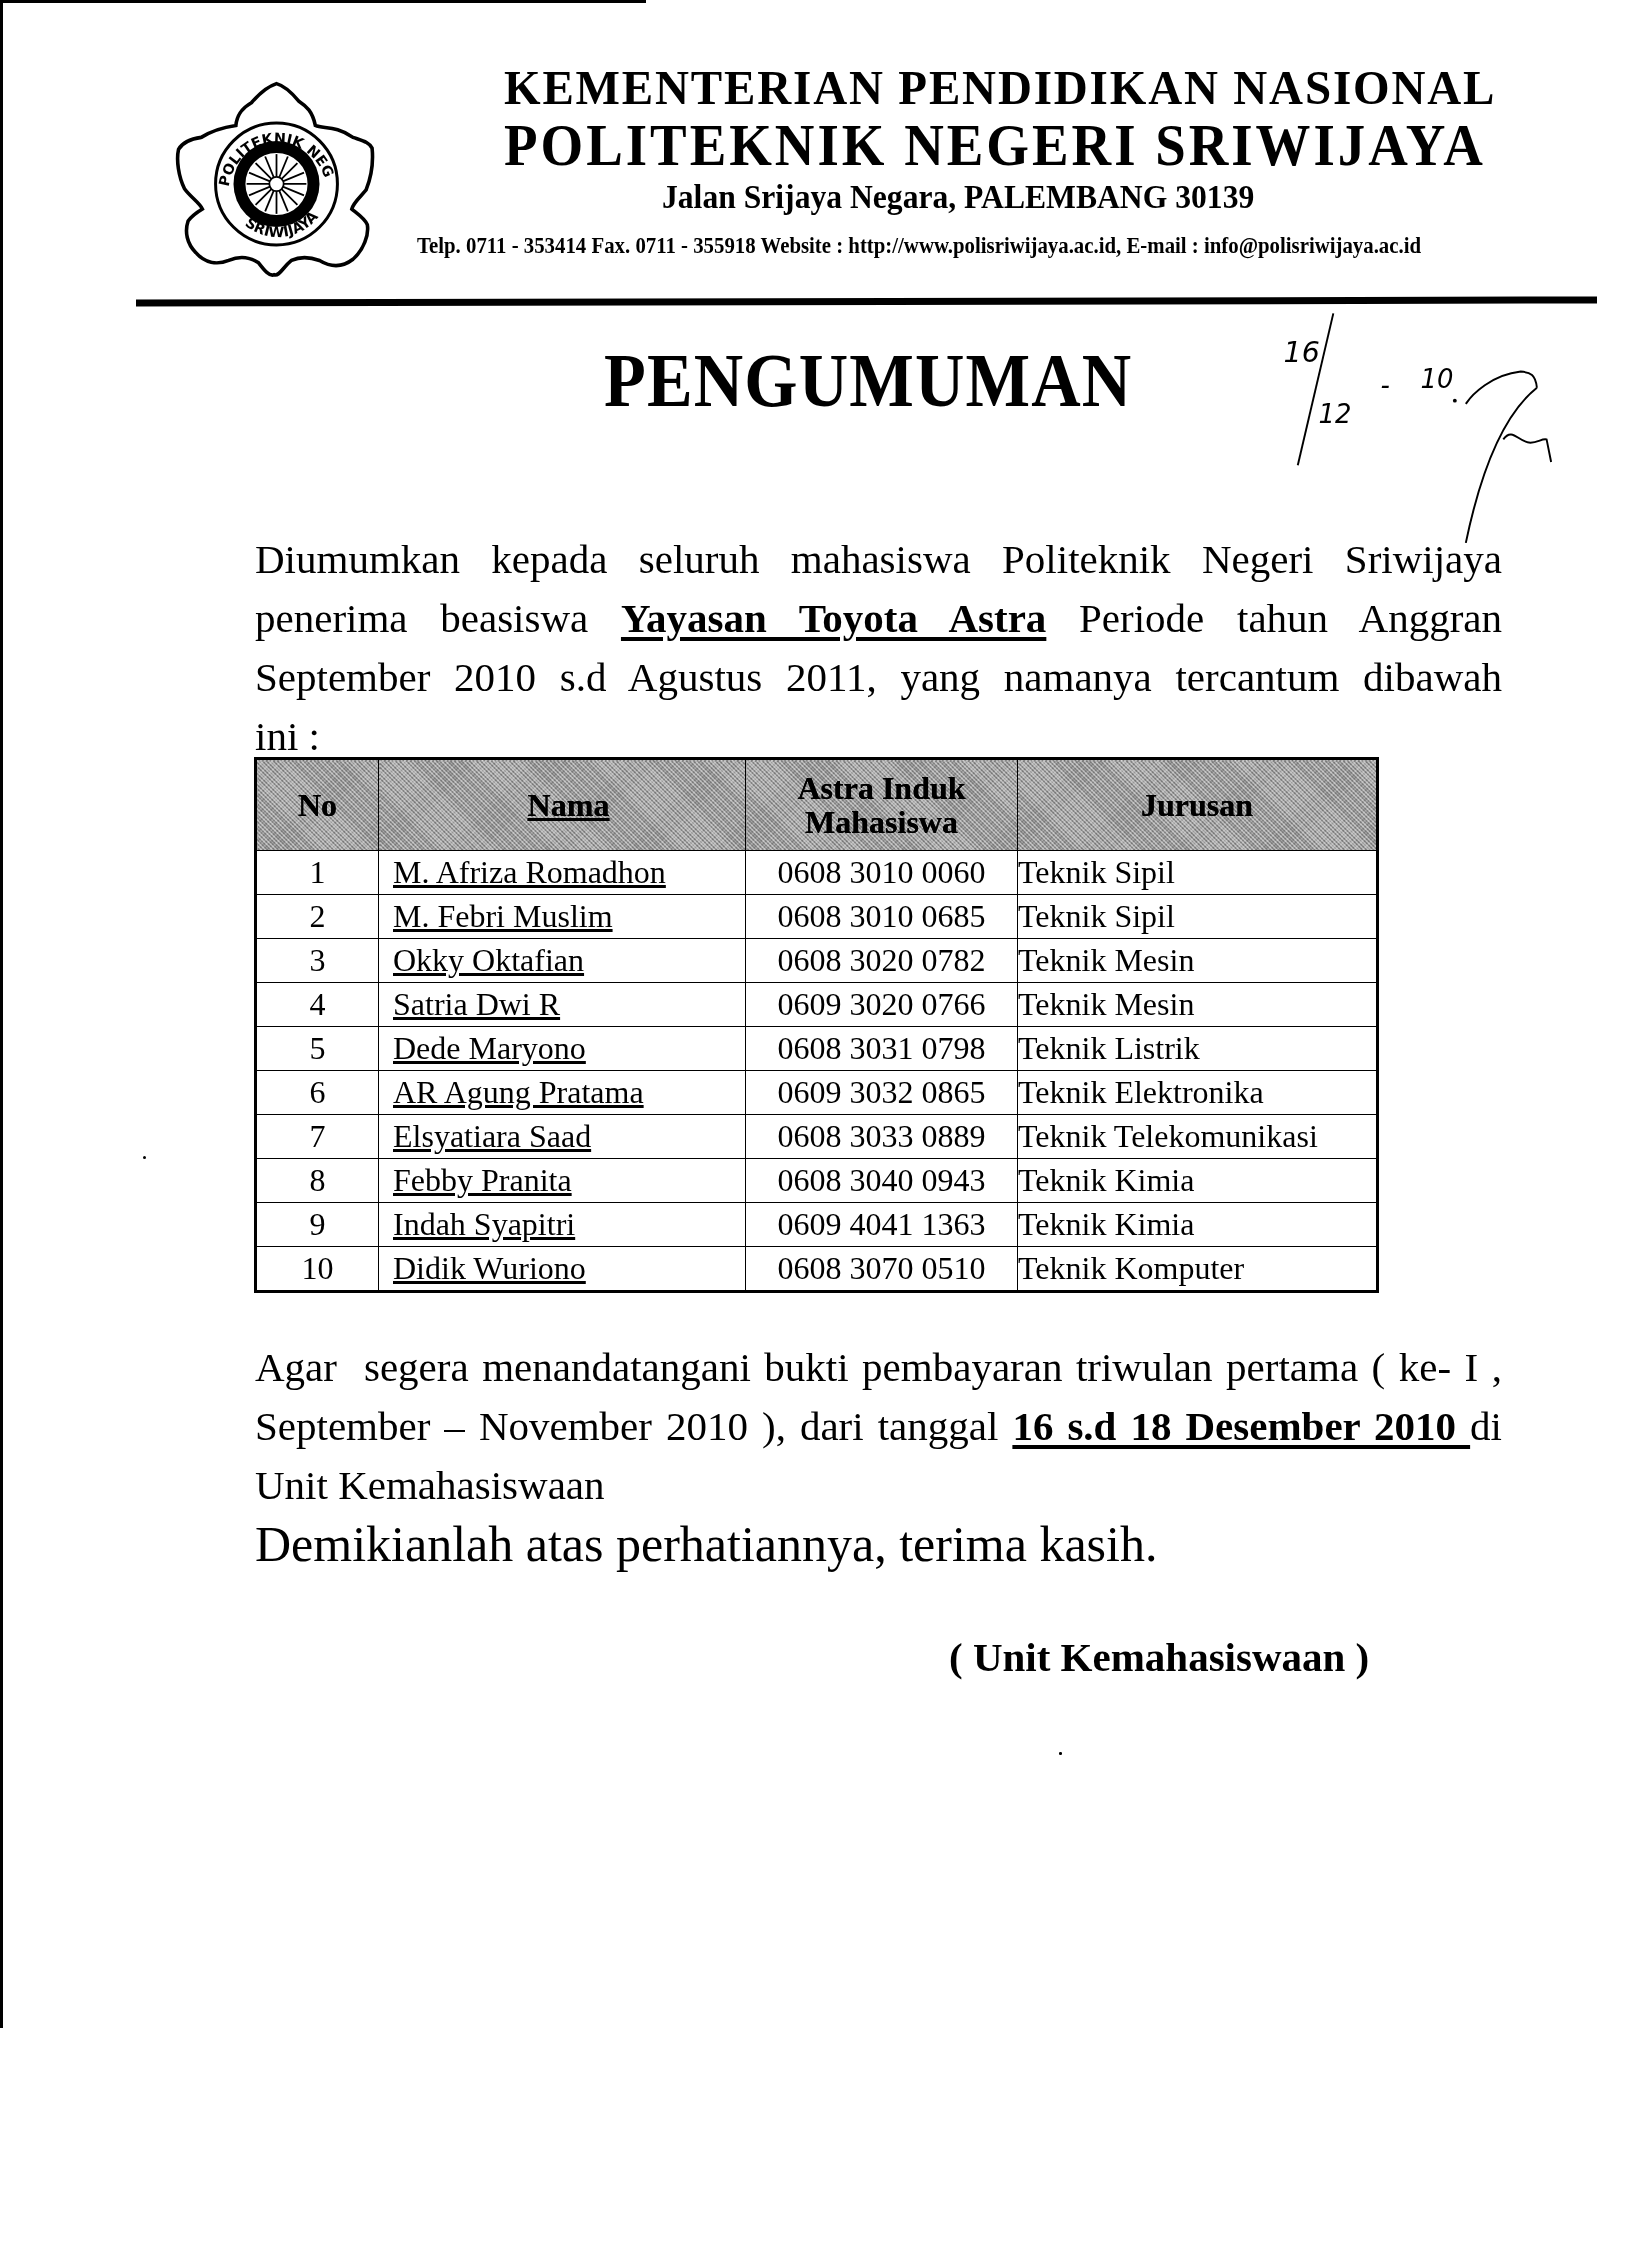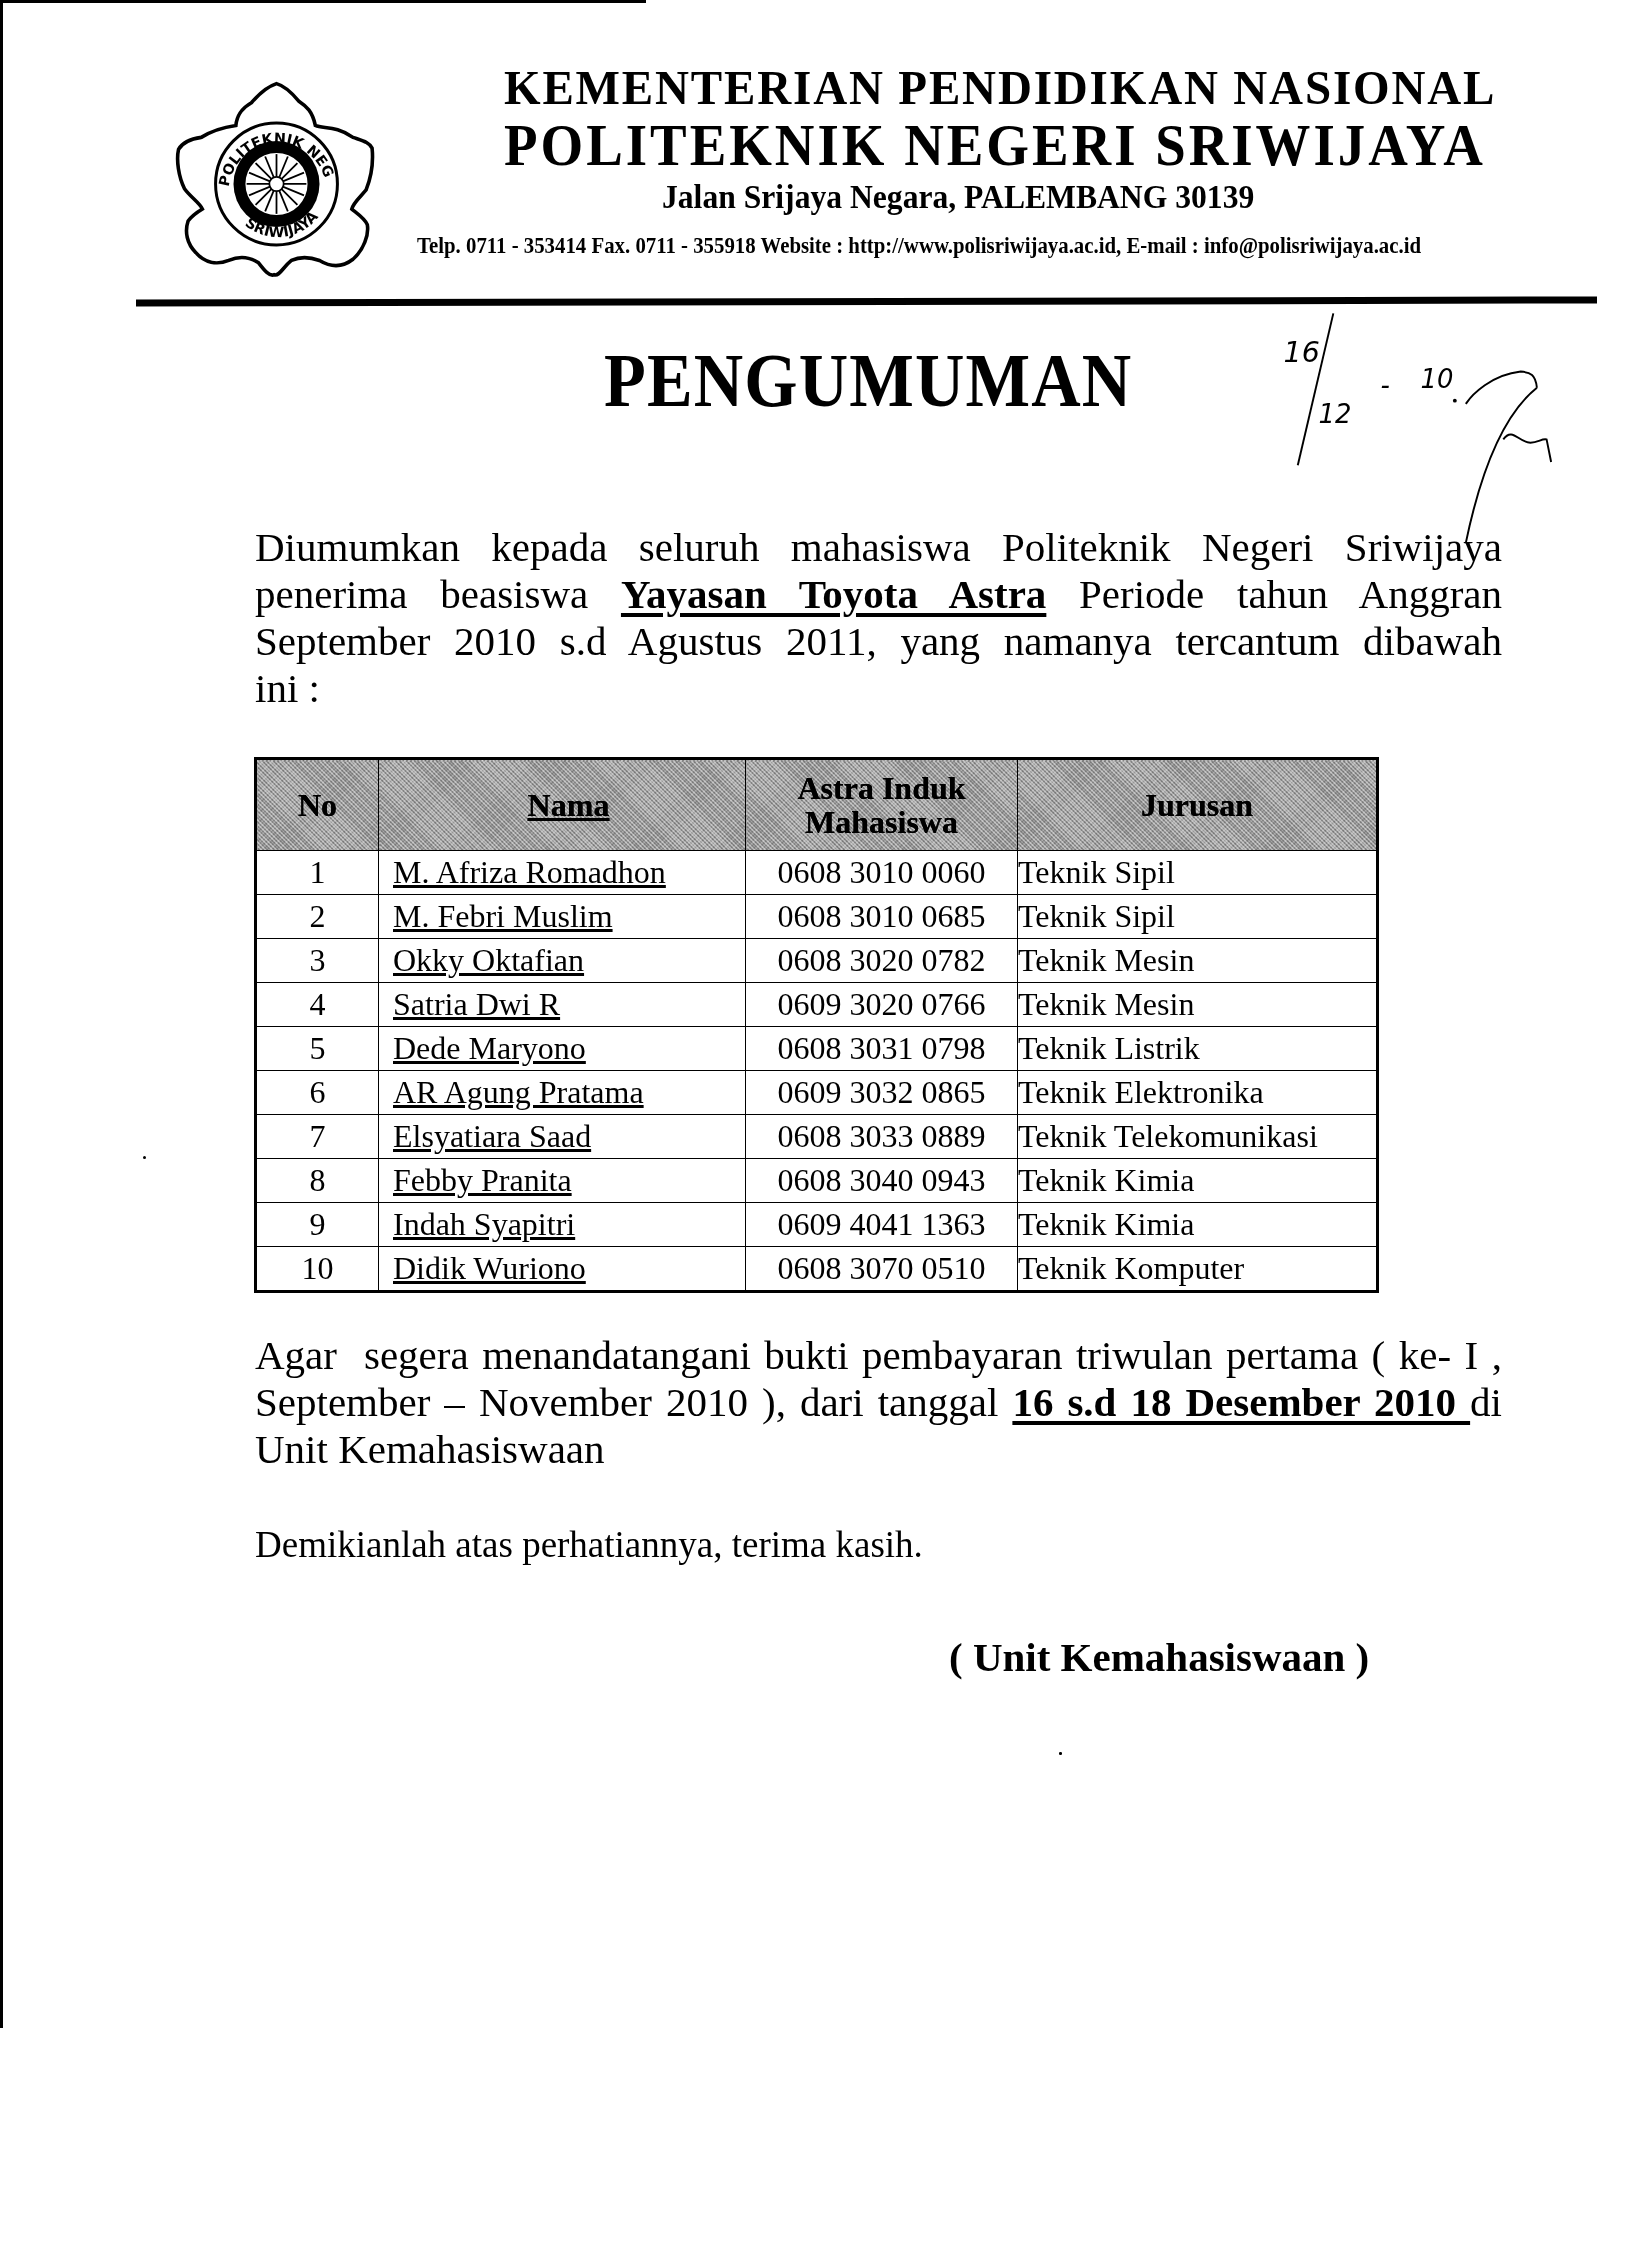--- a/index.html
+++ b/index.html
@@ -21,21 +21,21 @@
                transform: scaleX(0.905); transform-origin: left top; }
   .rule { left: 136px; top: 298px; width: 1461px; height: 6.5px; background: #000; transform: rotate(-0.12deg); }
 
   .title { left: 604px; top: 342px; font-size: 76px; font-weight: bold; letter-spacing: 1.3px; white-space: nowrap;
            line-height: 1; transform: scaleX(0.9); transform-origin: left top; }
 
   .handwriting { left: 1259px; top: 310px; width: 349px; height: 233px; }
   .handwriting text { font-family: "DejaVu Sans", sans-serif; font-style: italic; }
 
   .para { left: 255px; width: 1247px; font-size: 41px; line-height: 47px; text-align: justify; }
-  .line { display: block; white-space: nowrap; text-align-last: justify; }
+  .line { display: block; white-space: nowrap; text-align-last: justify; margin-top: 12px; }
   .line.last { text-align-last: left; }
   .ul-bold { font-weight: bold; text-decoration: underline; text-decoration-thickness: 3.9px; text-underline-offset: 5.2px; }
 
   .tbl { left: 254px; top: 757px; border-collapse: collapse; font-size: 32px; }
   .tbl th, .tbl td { border: 1.9px solid #000; padding: 0; }
   .tbl th { height: 90px; font-weight: bold; font-size: 32px; line-height: 34px; text-shadow: 0 0 0.6px #000;
             background-color: #9a9a9a;
             background-image: repeating-linear-gradient(45deg, rgba(255,255,255,0.55) 0 1.3px, rgba(0,0,0,0.25) 1.3px 2.6px),
                               repeating-linear-gradient(-45deg, rgba(255,255,255,0.35) 0 1.3px, rgba(0,0,0,0.15) 1.3px 3.2px); }
   .tbl td { height: 43px; line-height: 43px; }
@@ -43,21 +43,21 @@
   .tbl tbody tr:last-child td { border-bottom-width: 3.9px; }
   .tbl tr td:first-child, .tbl tr th:first-child { border-left-width: 3.2px; }
   .tbl tr td:last-child, .tbl tr th:last-child { border-right-width: 3.2px; }
   .c-no { width: 121px; text-align: center; }
   .c-name { width: 352px; text-align: left; padding-left: 13px !important; text-decoration: underline; }
   .c-nim { width: 271px; text-align: center; }
   .c-jur { width: 358px; }
   .tbl td.c-name { padding-left: 14px !important; }
 
   .agar { left: 255px; top: 1332px; width: 1247px; font-size: 41px; line-height: 47px; }
-  .closing { left: 255px; top: 1521px; font-size: 37px; line-height: 47px; white-space: nowrap; }
+  .closing { left: 255px; top: 1521px; font-size: 50px; line-height: 47px; white-space: nowrap; }
   .signature { left: 949px; top: 1637px; font-size: 41px; font-weight: bold; white-space: nowrap; line-height: 1; }
 
   .speck { background: #000; border-radius: 50%; }
 </style>
 </head>
 <body>
 
 <div class="abs scan-top"></div>
 <div class="abs scan-left"></div>
 

